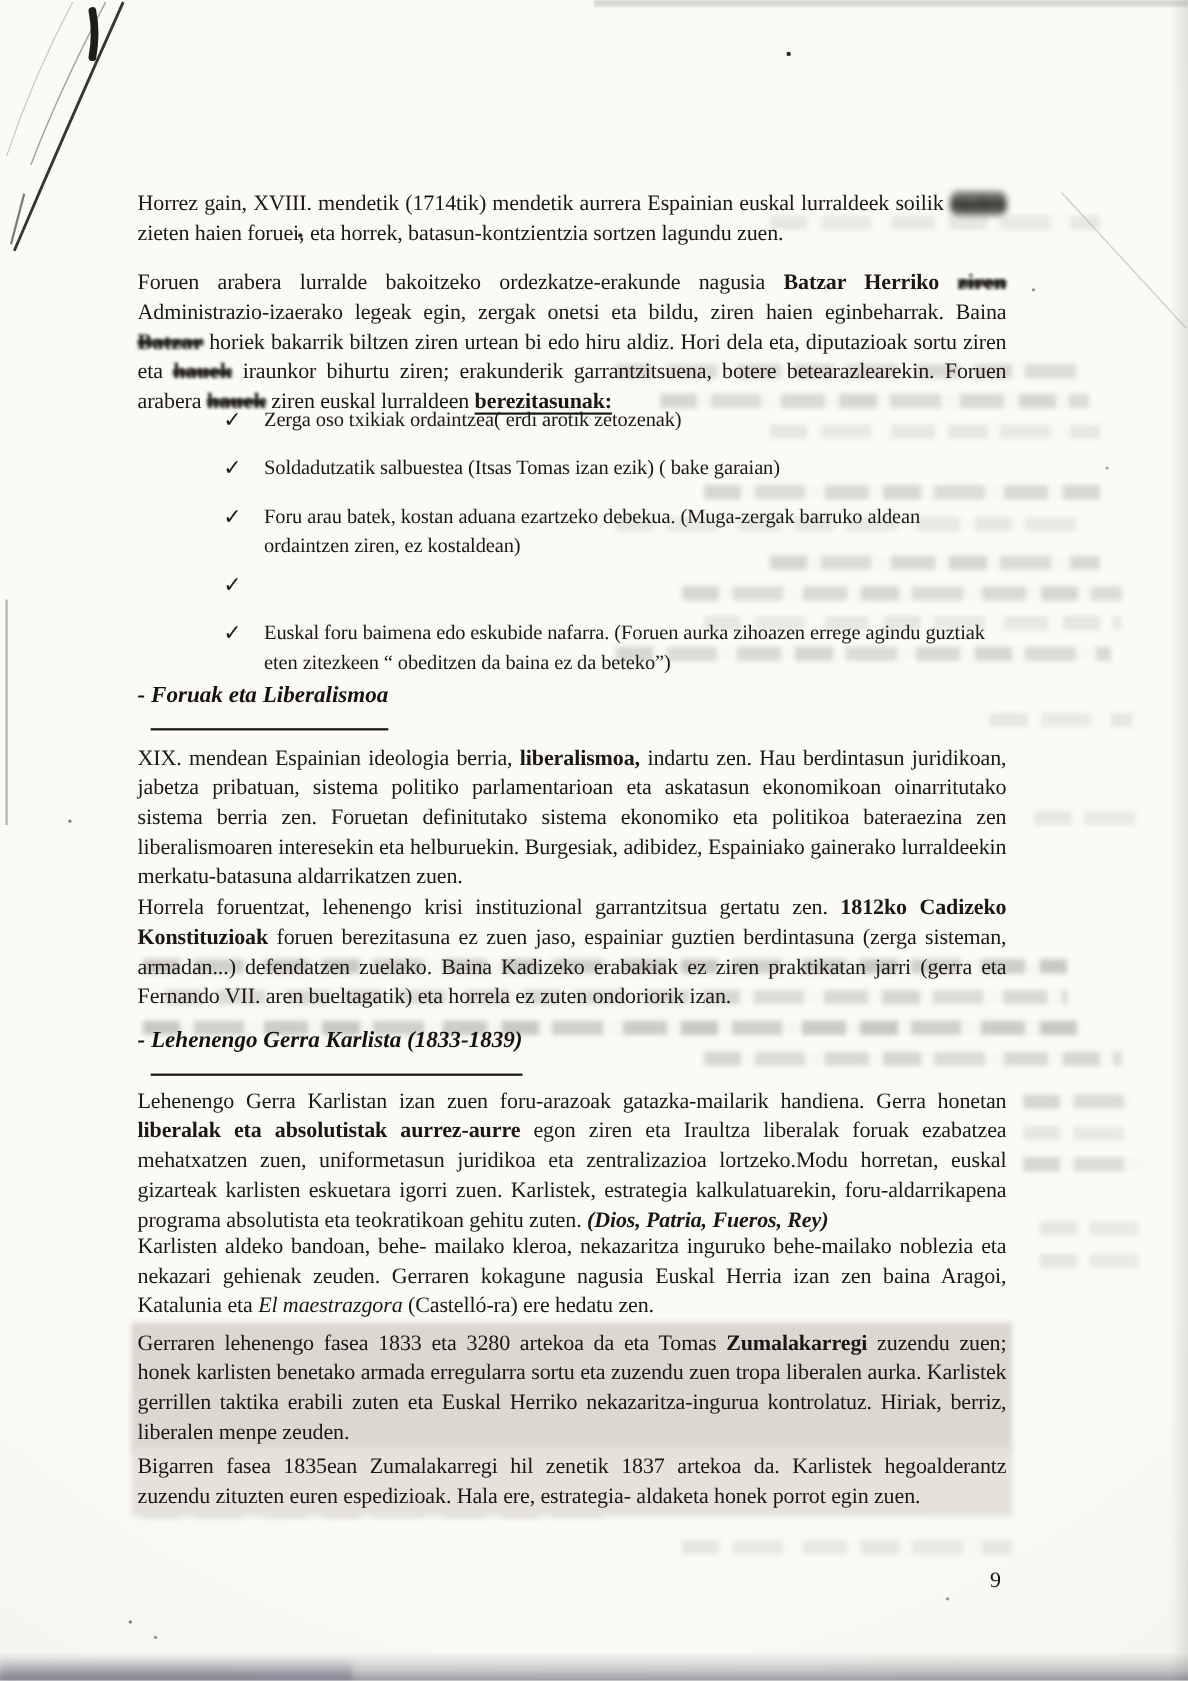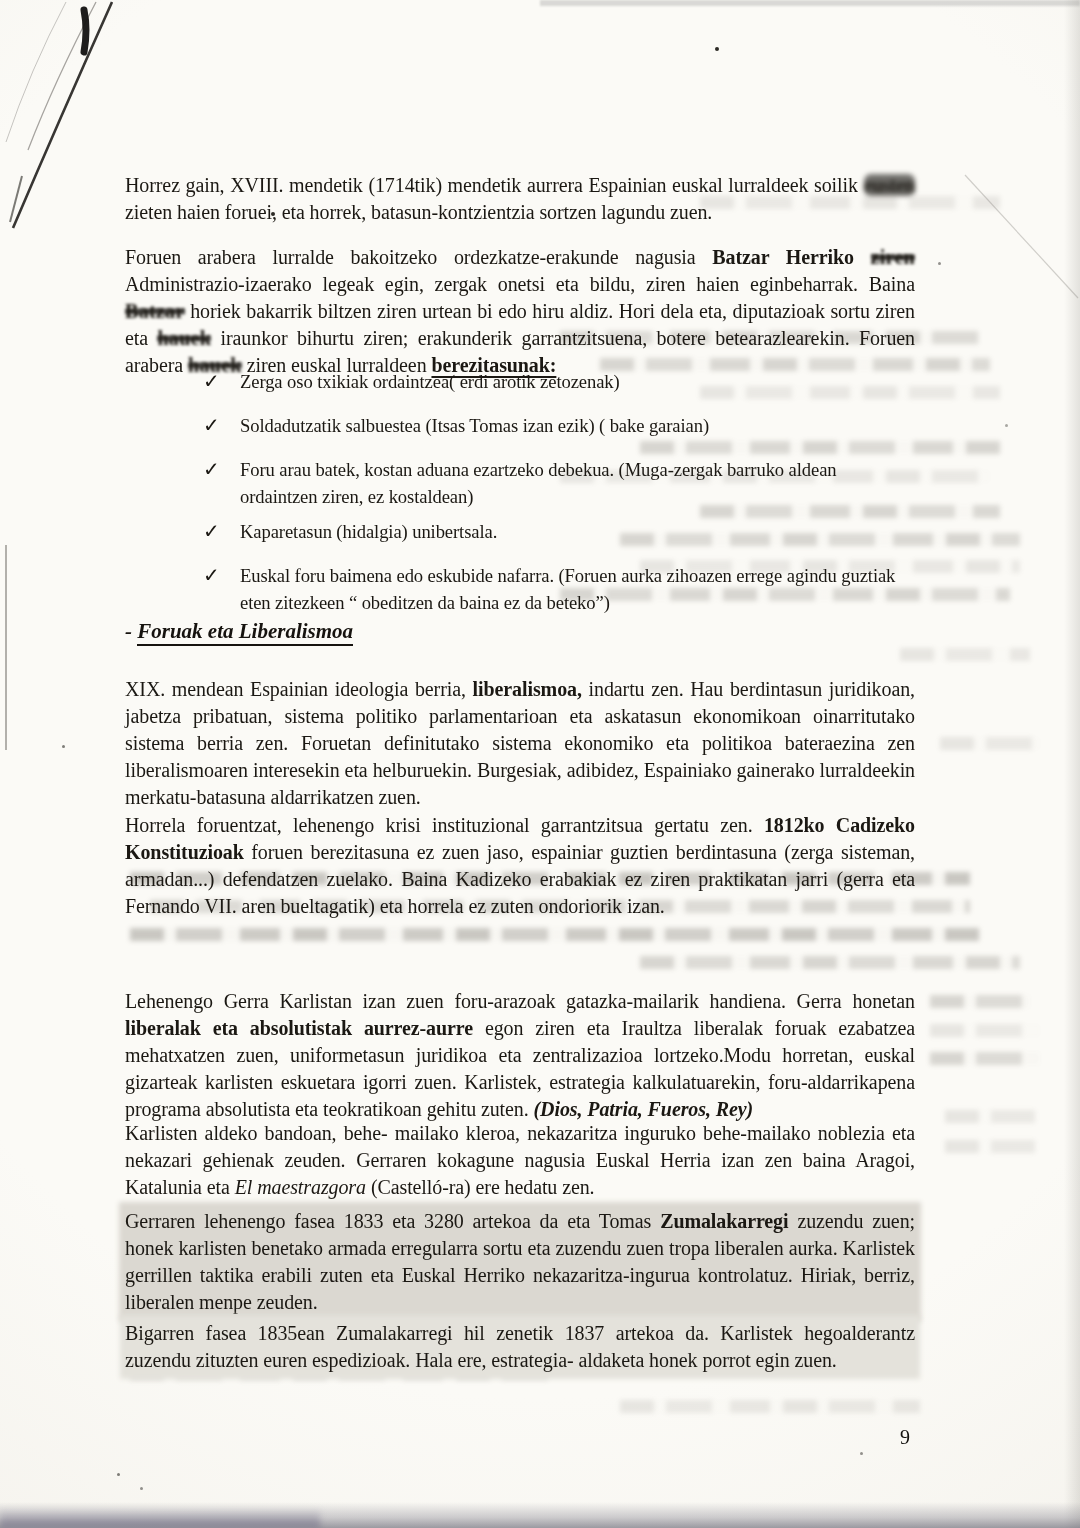--- a/index.html
+++ b/index.html
@@ -13,21 +13,21 @@
         text-align:justify;letter-spacing:-0.1px;}
   .b{font-weight:700;}
   .bu{font-weight:700;text-decoration:underline;text-decoration-thickness:2px;text-underline-offset:4px;}
   .i{font-style:italic;}
   .bi{font-weight:700;font-style:italic;}
   .smudge{font-weight:700;filter:blur(1.4px);letter-spacing:.3px;
         background:linear-gradient(transparent 36%, rgba(25,23,20,.8) 42%, rgba(25,23,20,.8) 62%, transparent 68%);}
   .smudge-heavy{font-weight:800;filter:blur(2.8px);letter-spacing:-.5px;
         background:rgba(22,20,17,.6);border-radius:7px;}
   .heading{position:absolute;left:125px;font-style:italic;font-weight:700;font-size:21px;line-height:26px;color:#16130f;}
-  .heading .u{border-bottom:2.6px solid #16130f;padding-bottom:1px;}
+  .heading .u{border-bottom:2.6px solid #16130f;padding-bottom:19px;}
   .bullet{position:absolute;left:203px;width:712px;display:flex;gap:13px;
         font-size:18.6px;line-height:27px;letter-spacing:-0.1px;}
   .check{flex:0 0 24px;font-family:"DejaVu Sans",sans-serif;font-weight:700;font-size:20px;}
   .highlight1{background:#dbd8d1;box-shadow:0 0 5px 6px #dbd8d1;}
   .highlight2{background:#e4e2db;box-shadow:0 0 5px 5px #e4e2db;}
   .pageno{position:absolute;left:900px;top:1426px;font-size:20px;color:#13110e;}
   
   .ghost{position:absolute;height:13px;filter:blur(2.5px);opacity:.36;pointer-events:none;
         background:repeating-linear-gradient(90deg,
           rgba(112,108,100,.7) 0 34px, rgba(112,108,100,.05) 34px 46px,
@@ -124,21 +124,20 @@
   <div class="bullet" style="top:412px">
     <span class="check">✓</span>
     <span>Soldadutzatik salbuestea (Itsas Tomas izan ezik) ( bake garaian)</span>
   </div>
   <div class="bullet" style="top:456px">
     <span class="check">✓</span>
     <span>Foru arau batek, kostan aduana ezartzeko debekua. (Muga-zergak barruko aldean ordaintzen ziren, ez kostaldean)</span>
   </div>
   <div class="bullet" style="top:518px">
     <span class="check">✓</span>
-    <span>Kaparetasun (hidalgia) unibertsala.</span>
   </div>
   <div class="bullet" style="top:562px">
     <span class="check">✓</span>
     <span>Euskal foru baimena edo eskubide nafarra. (Foruen aurka zihoazen errege agindu guztiak eten zitezkeen “ obeditzen da baina ez da beteko”)</span>
   </div>
 
   <h2 class="heading" style="top:618px;margin:0">
     <span>-</span>
     <span class="u">Foruak eta Liberalismoa</span>
   </h2>
@@ -148,20 +147,24 @@
     <span class="b">liberalismoa,</span>
     <span>indartu zen. Hau berdintasun juridikoan, jabetza pribatuan, sistema politiko parlamentarioan eta askatasun ekonomikoan oinarritutako sistema berria zen. Foruetan definitutako sistema ekonomiko eta politikoa bateraezina zen liberalismoaren interesekin eta helburuekin. Burgesiak, adibidez, Espainiako gainerako lurraldeekin merkatu-batasuna aldarrikatzen zuen.</span>
   </p>
 
   <p class="para" style="top:792px">
     <span>Horrela foruentzat, lehenengo krisi instituzional garrantzitsua gertatu zen.</span>
     <span class="b">1812ko Cadizeko Konstituzioak</span>
     <span>foruen berezitasuna ez zuen jaso, espainiar guztien berdintasuna (zerga sisteman, armadan...) defendatzen zuelako. Baina Kadizeko erabakiak ez ziren praktikatan jarri (gerra eta Fernando VII. aren bueltagatik) eta horrela ez zuten ondoriorik izan.</span>
   </p>
 
+  <h2 class="heading" style="top:932px;margin:0">
+    <span>-</span>
+    <span class="u">Lehenengo Gerra Karlista (1833-1839)</span>
+  </h2>
 
   <p class="para" style="top:1100px">
     <span>Karlisten aldeko bandoan, behe- mailako kleroa, nekazaritza inguruko behe-mailako noblezia eta nekazari gehienak zeuden. Gerraren kokagune nagusia Euskal Herria izan zen baina Aragoi, Katalunia eta</span>
     <span class="i">El maestrazgora</span>
     <span>(Castelló-ra) ere hedatu zen.</span>
   </p>
 
   <p class="para" style="top:968px">
     <span>Lehenengo Gerra Karlistan izan zuen foru-arazoak gatazka-mailarik handiena. Gerra honetan</span>
     <span class="b">liberalak eta absolutistak aurrez-aurre</span>

